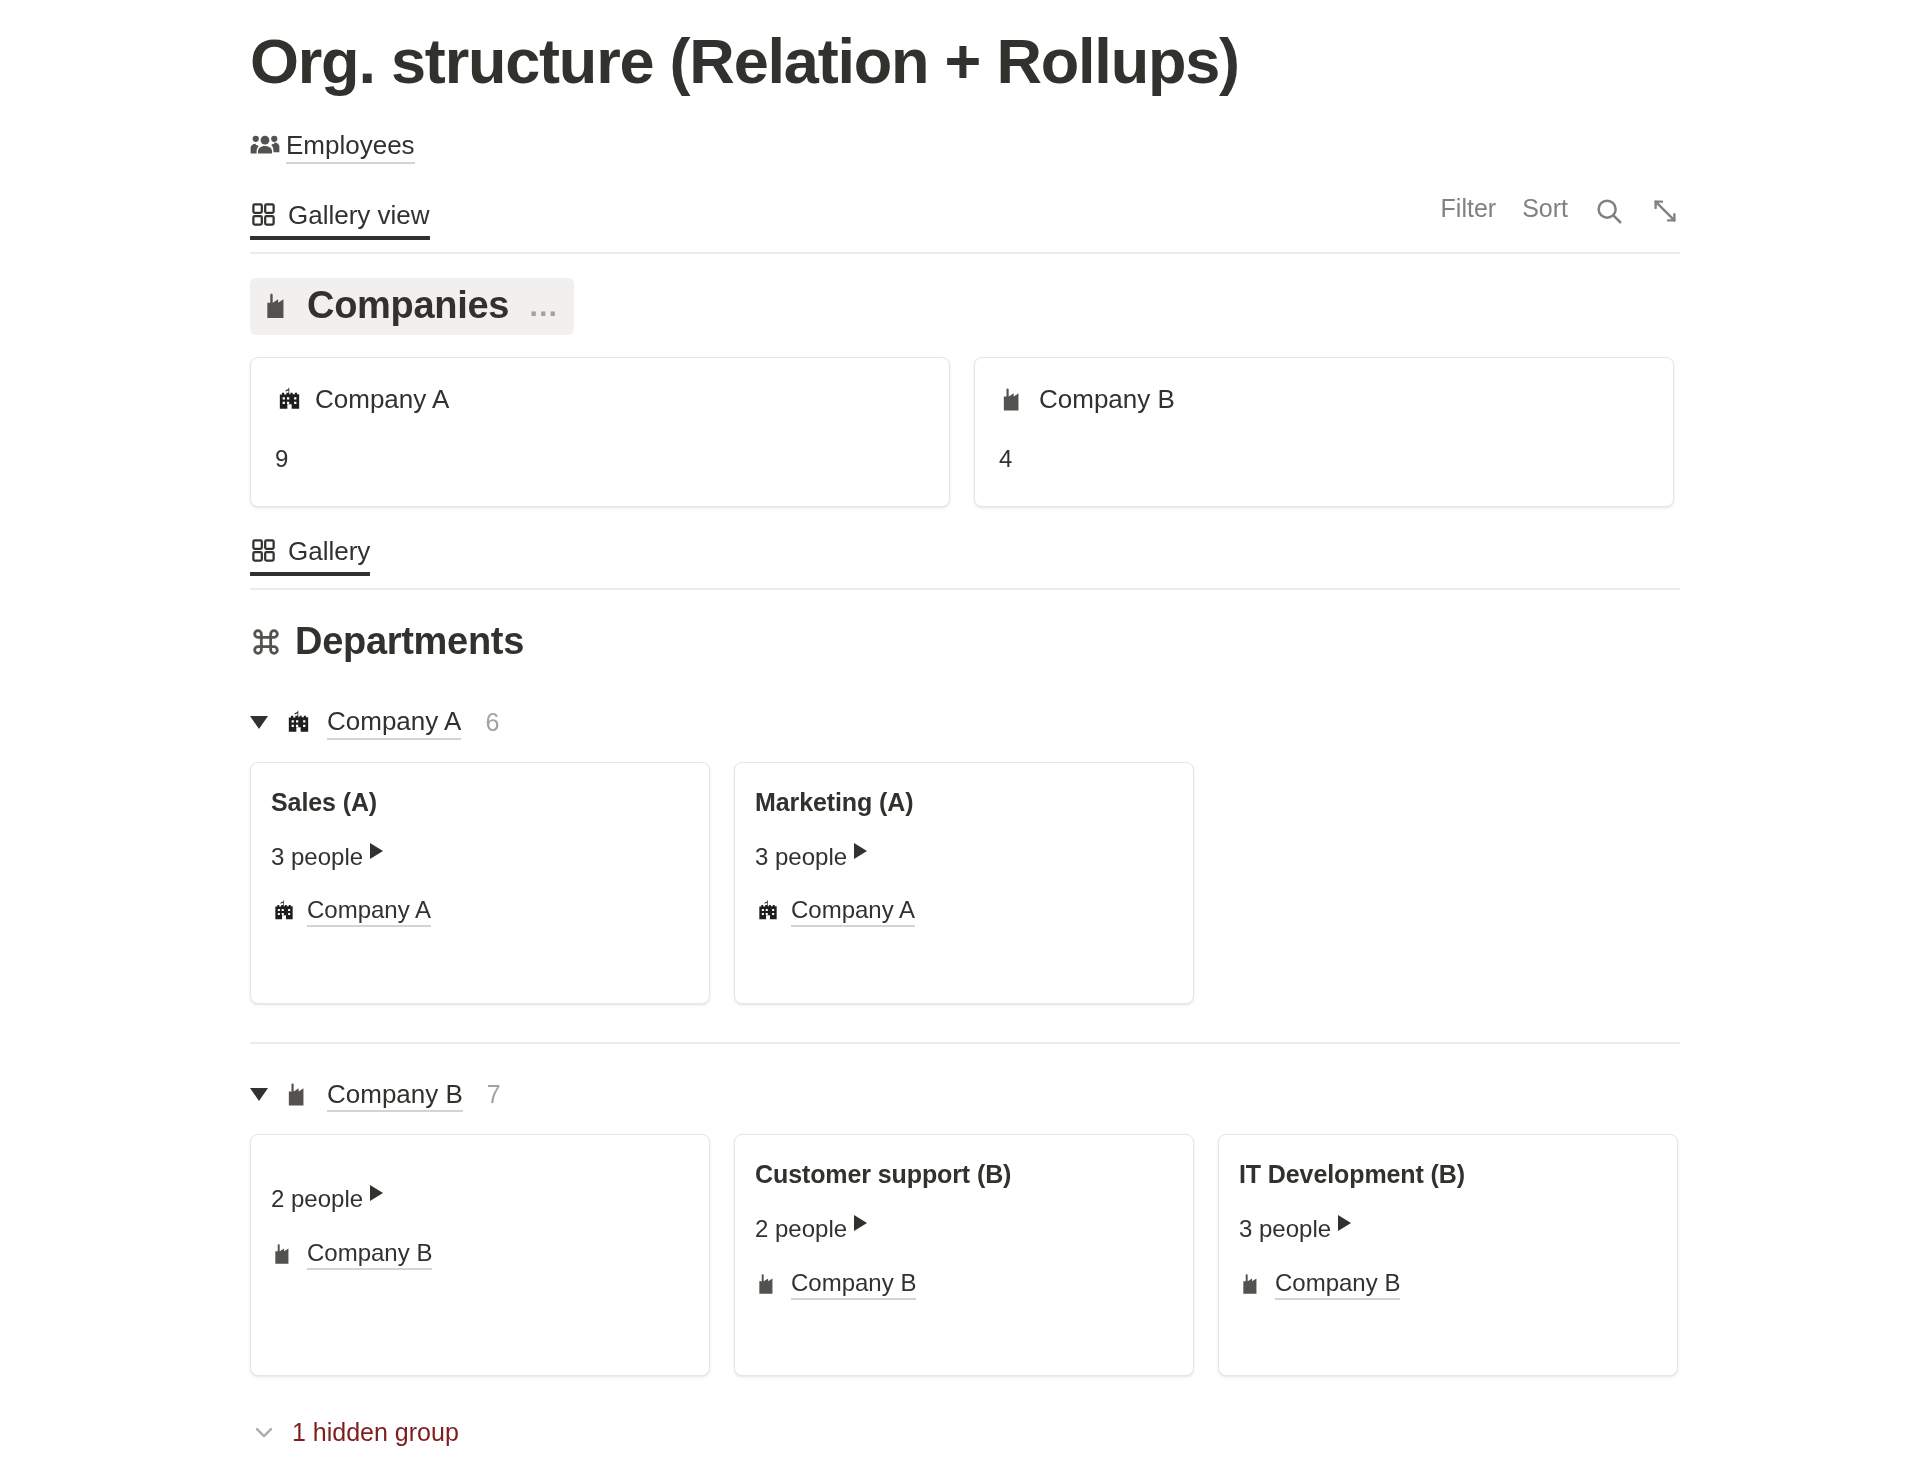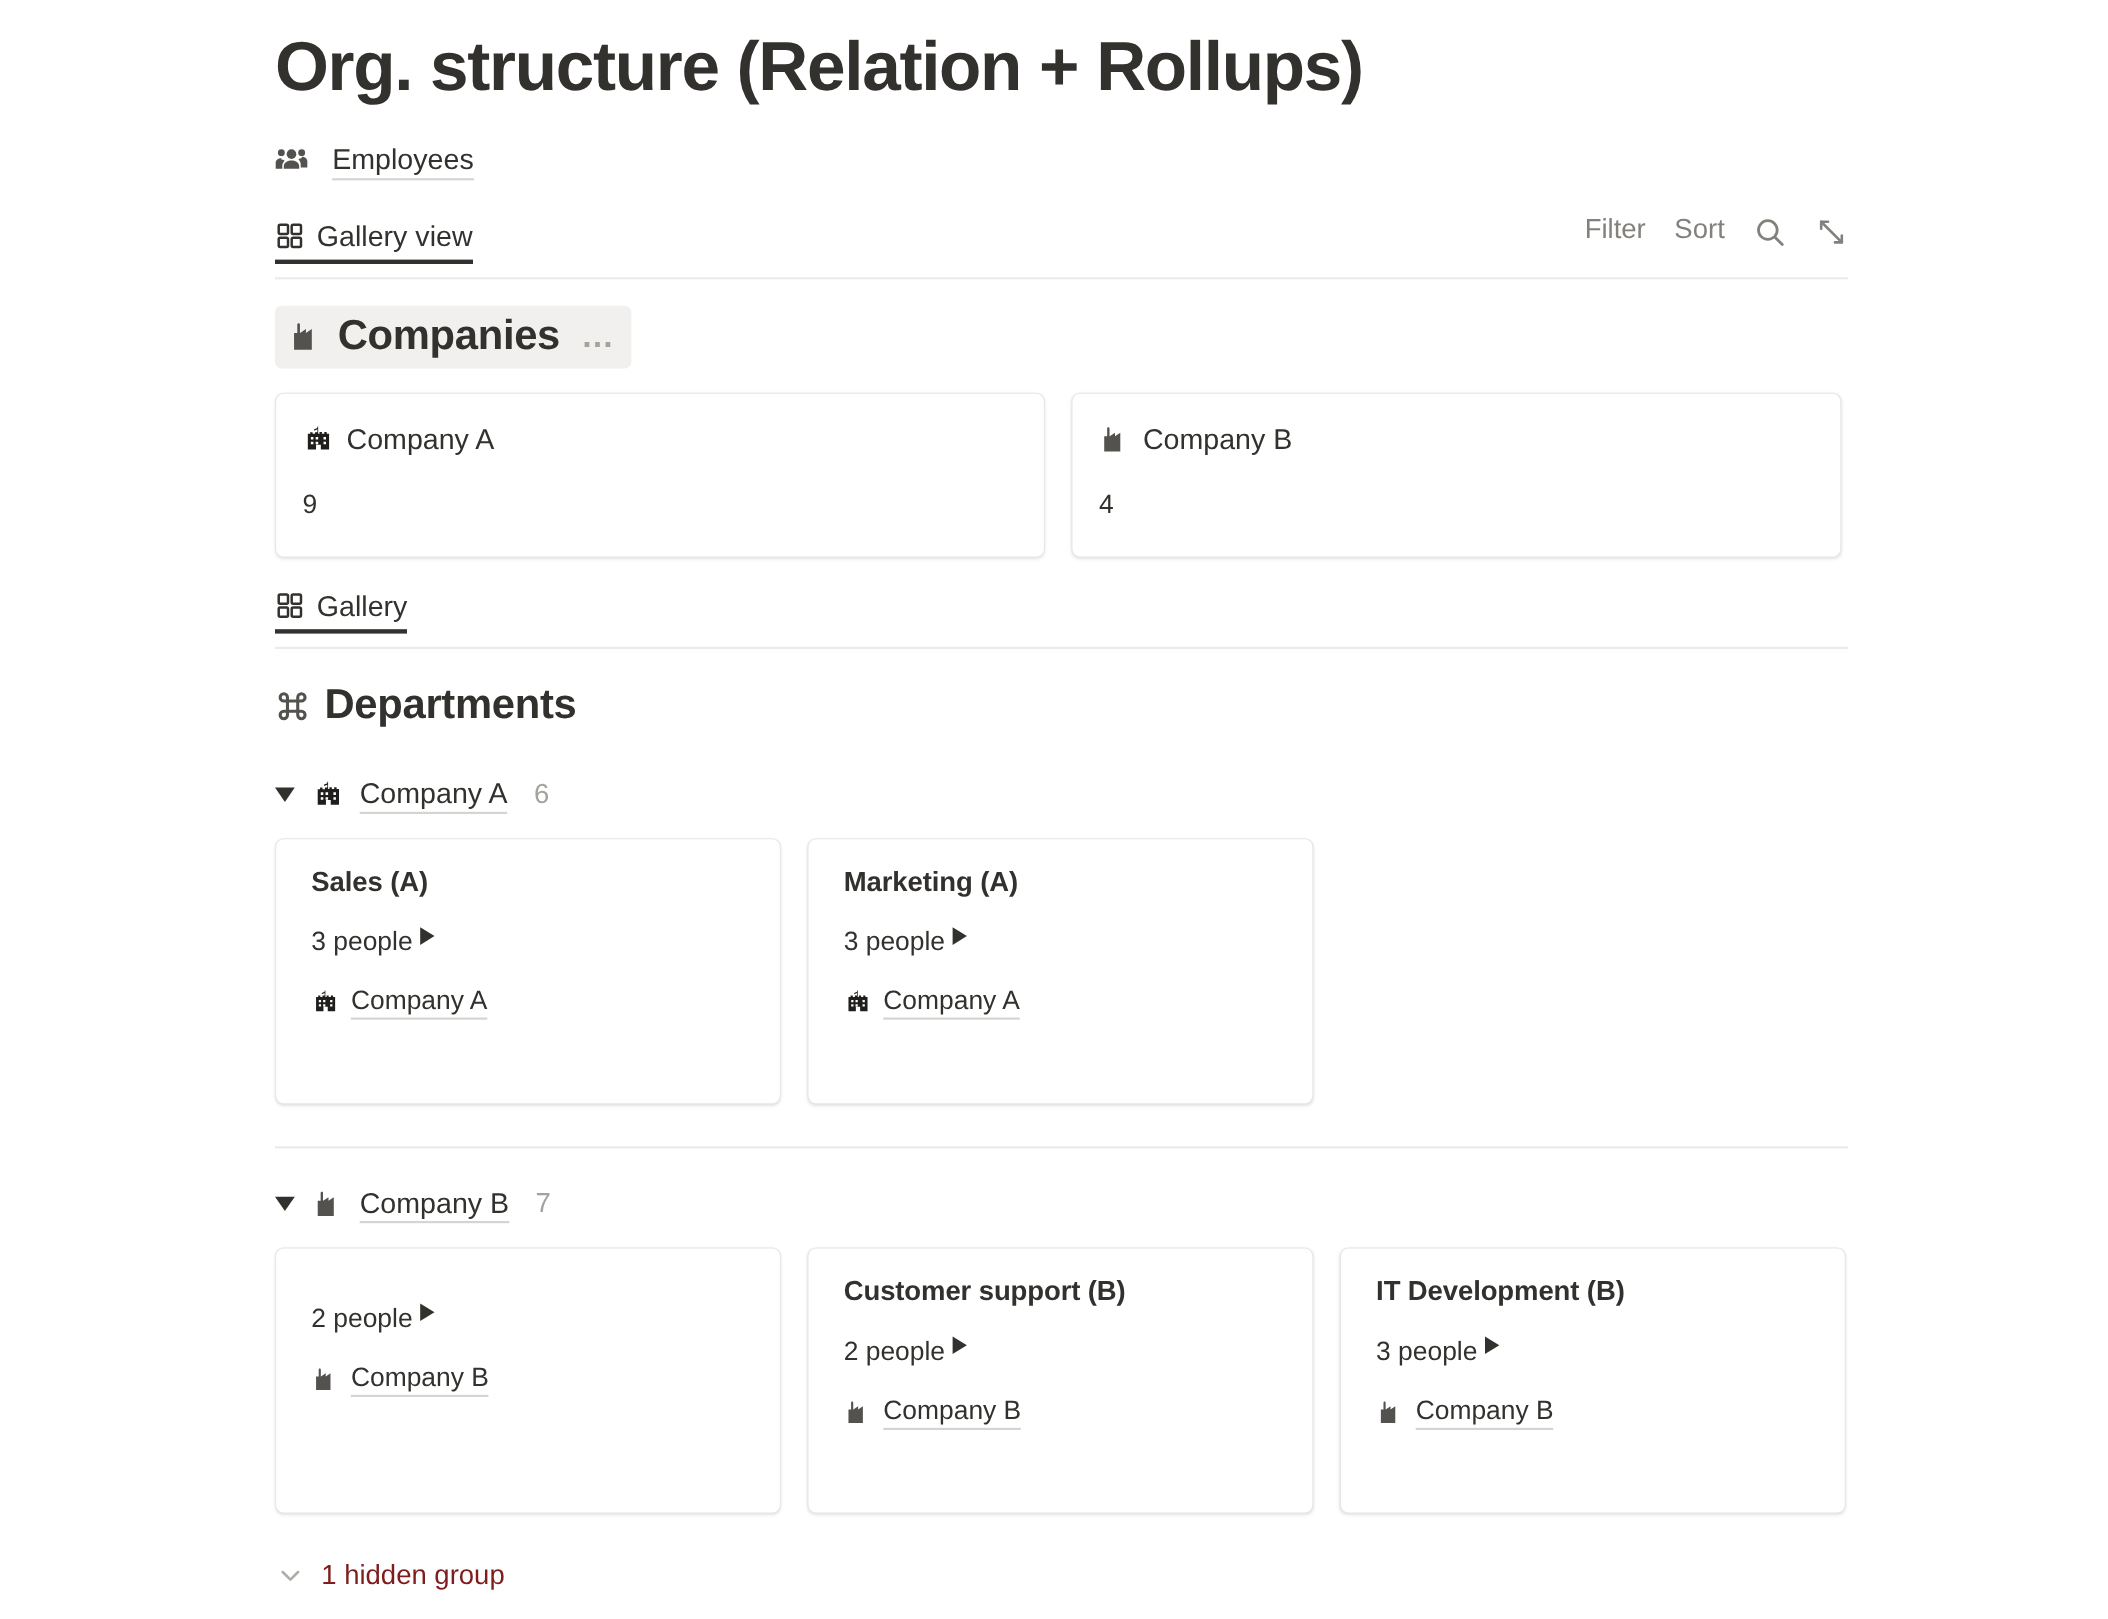--- a/index.html
+++ b/index.html
@@ -30,21 +30,21 @@
     letter-spacing: -1.2px;
     line-height: 1.12;
     margin: 0 0 32px 0;
     white-space: nowrap;
   }
 
   
   .source-row {
     display: flex;
     align-items: center;
-    gap: 22px;
+    gap: 6px;
     margin-bottom: 32px;
   }
   .source-row .ic { display: flex; align-items: center; }
   .source-label {
     font-size: 26px;
     color: #32312e;
     border-bottom: 2px solid #d6d4d0;
     line-height: 1.25;
     padding-bottom: 1px;
   }
@@ -148,21 +148,21 @@
   .card-metric {
     font-size: 24px;
     color: #32312e;
     margin-top: 30px;
     line-height: 1.2;
   }
 
   .dept-card {
     width: 460px;
     height: 242px;
-    padding: 24px 32px;
+    padding: 24px 20px;
     display: flex;
     flex-direction: column;
   }
   .dept-title {
     font-size: 25px;
     font-weight: bold;
     color: #32312e;
     line-height: 1.2;
     letter-spacing: -0.1px;
   }

